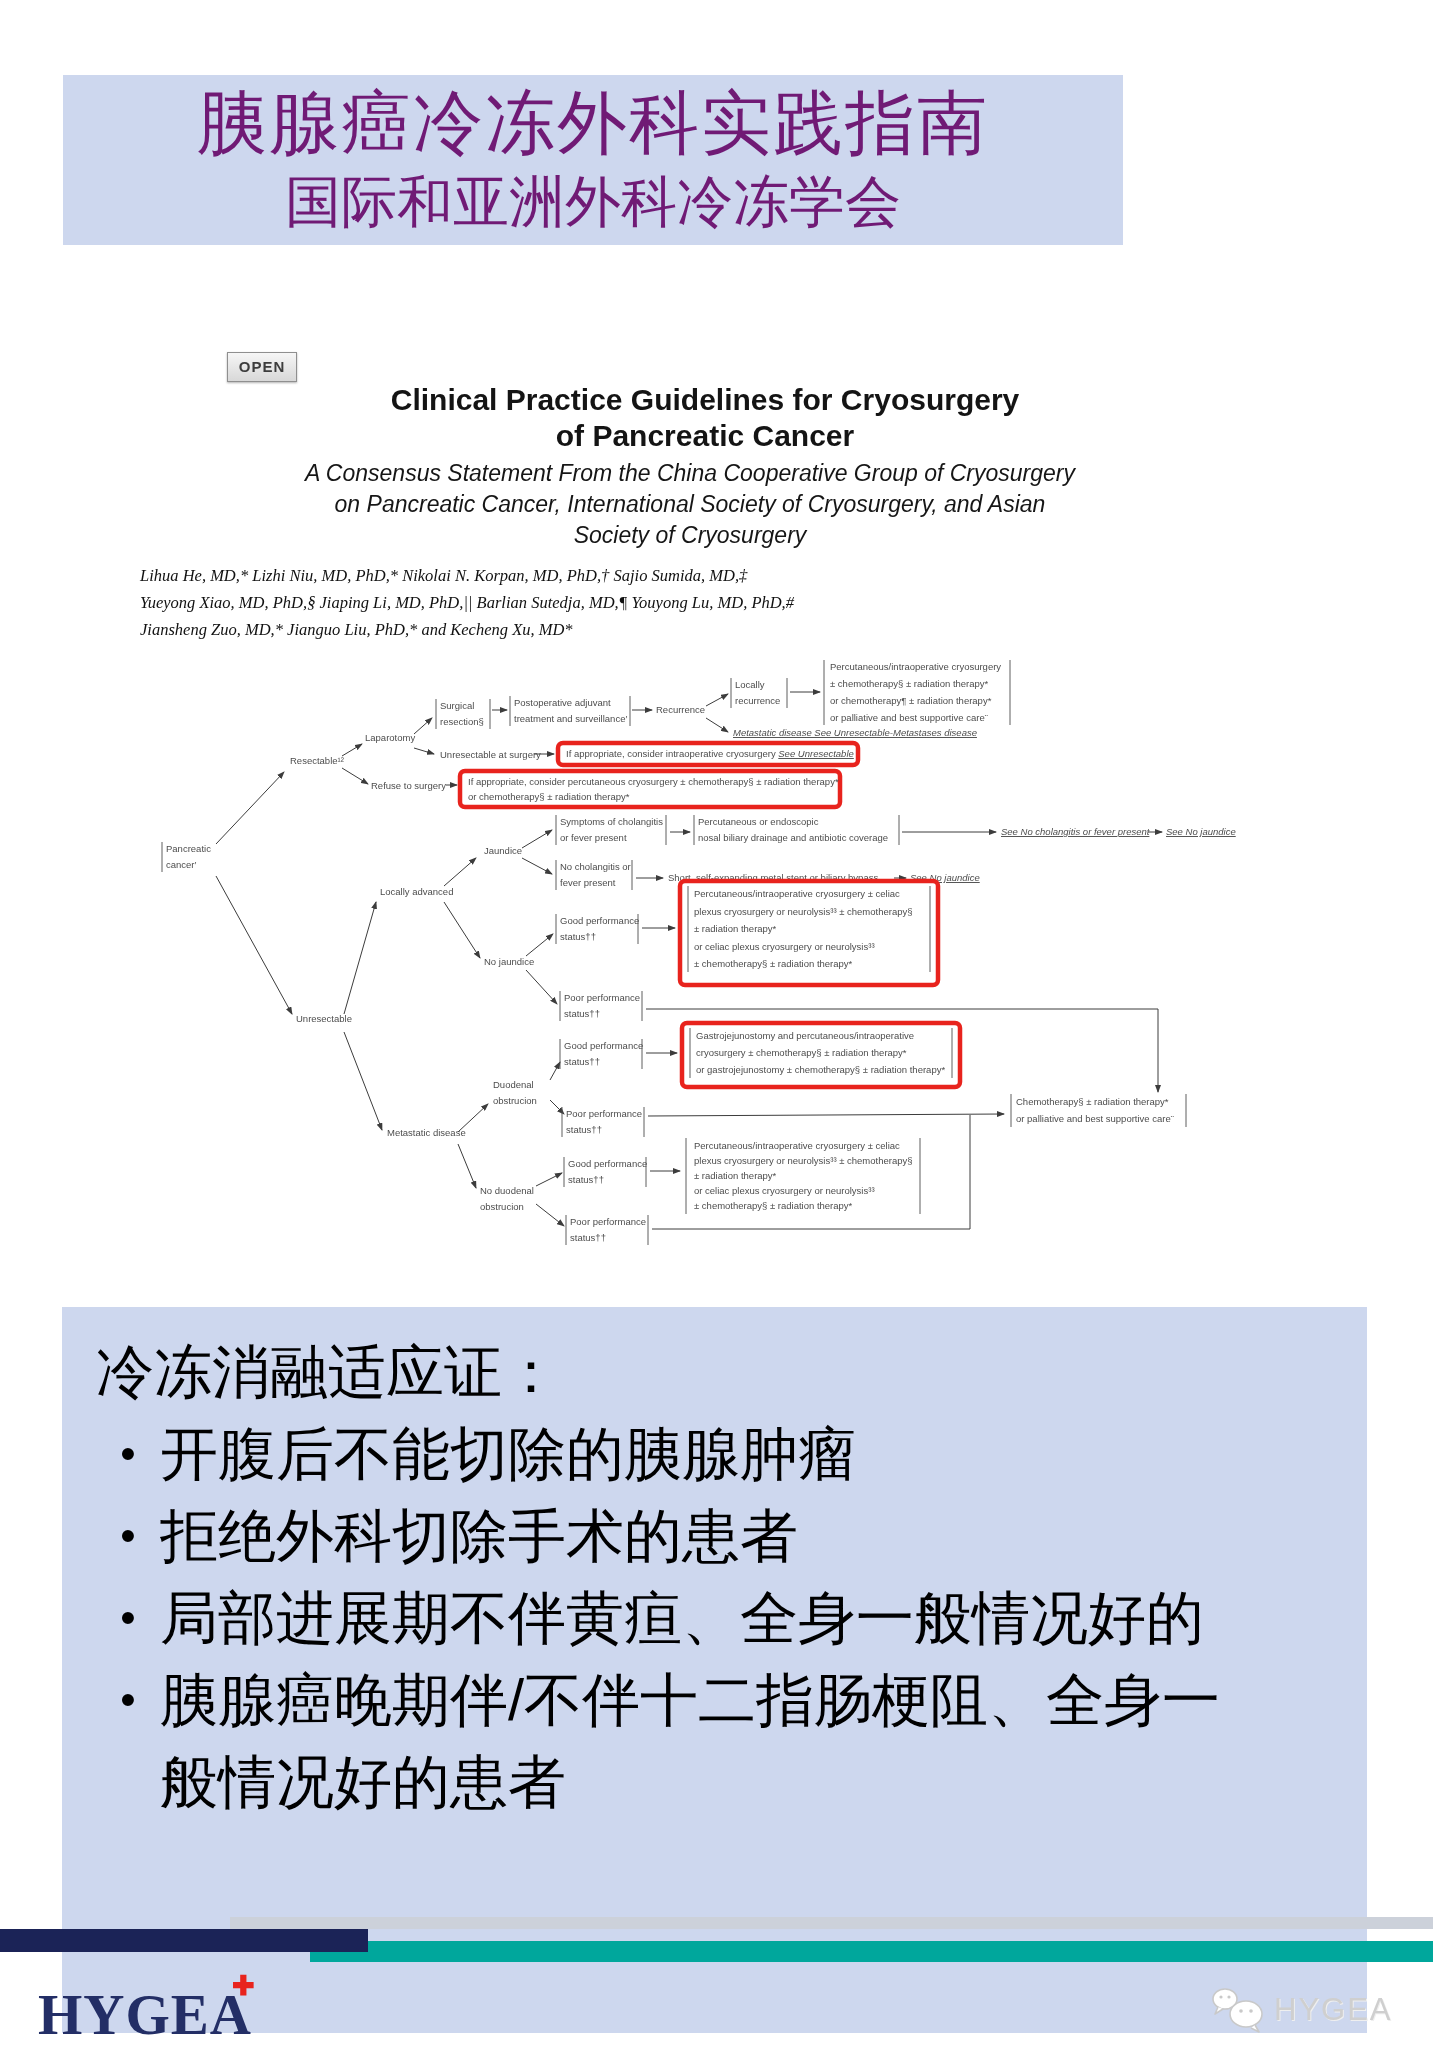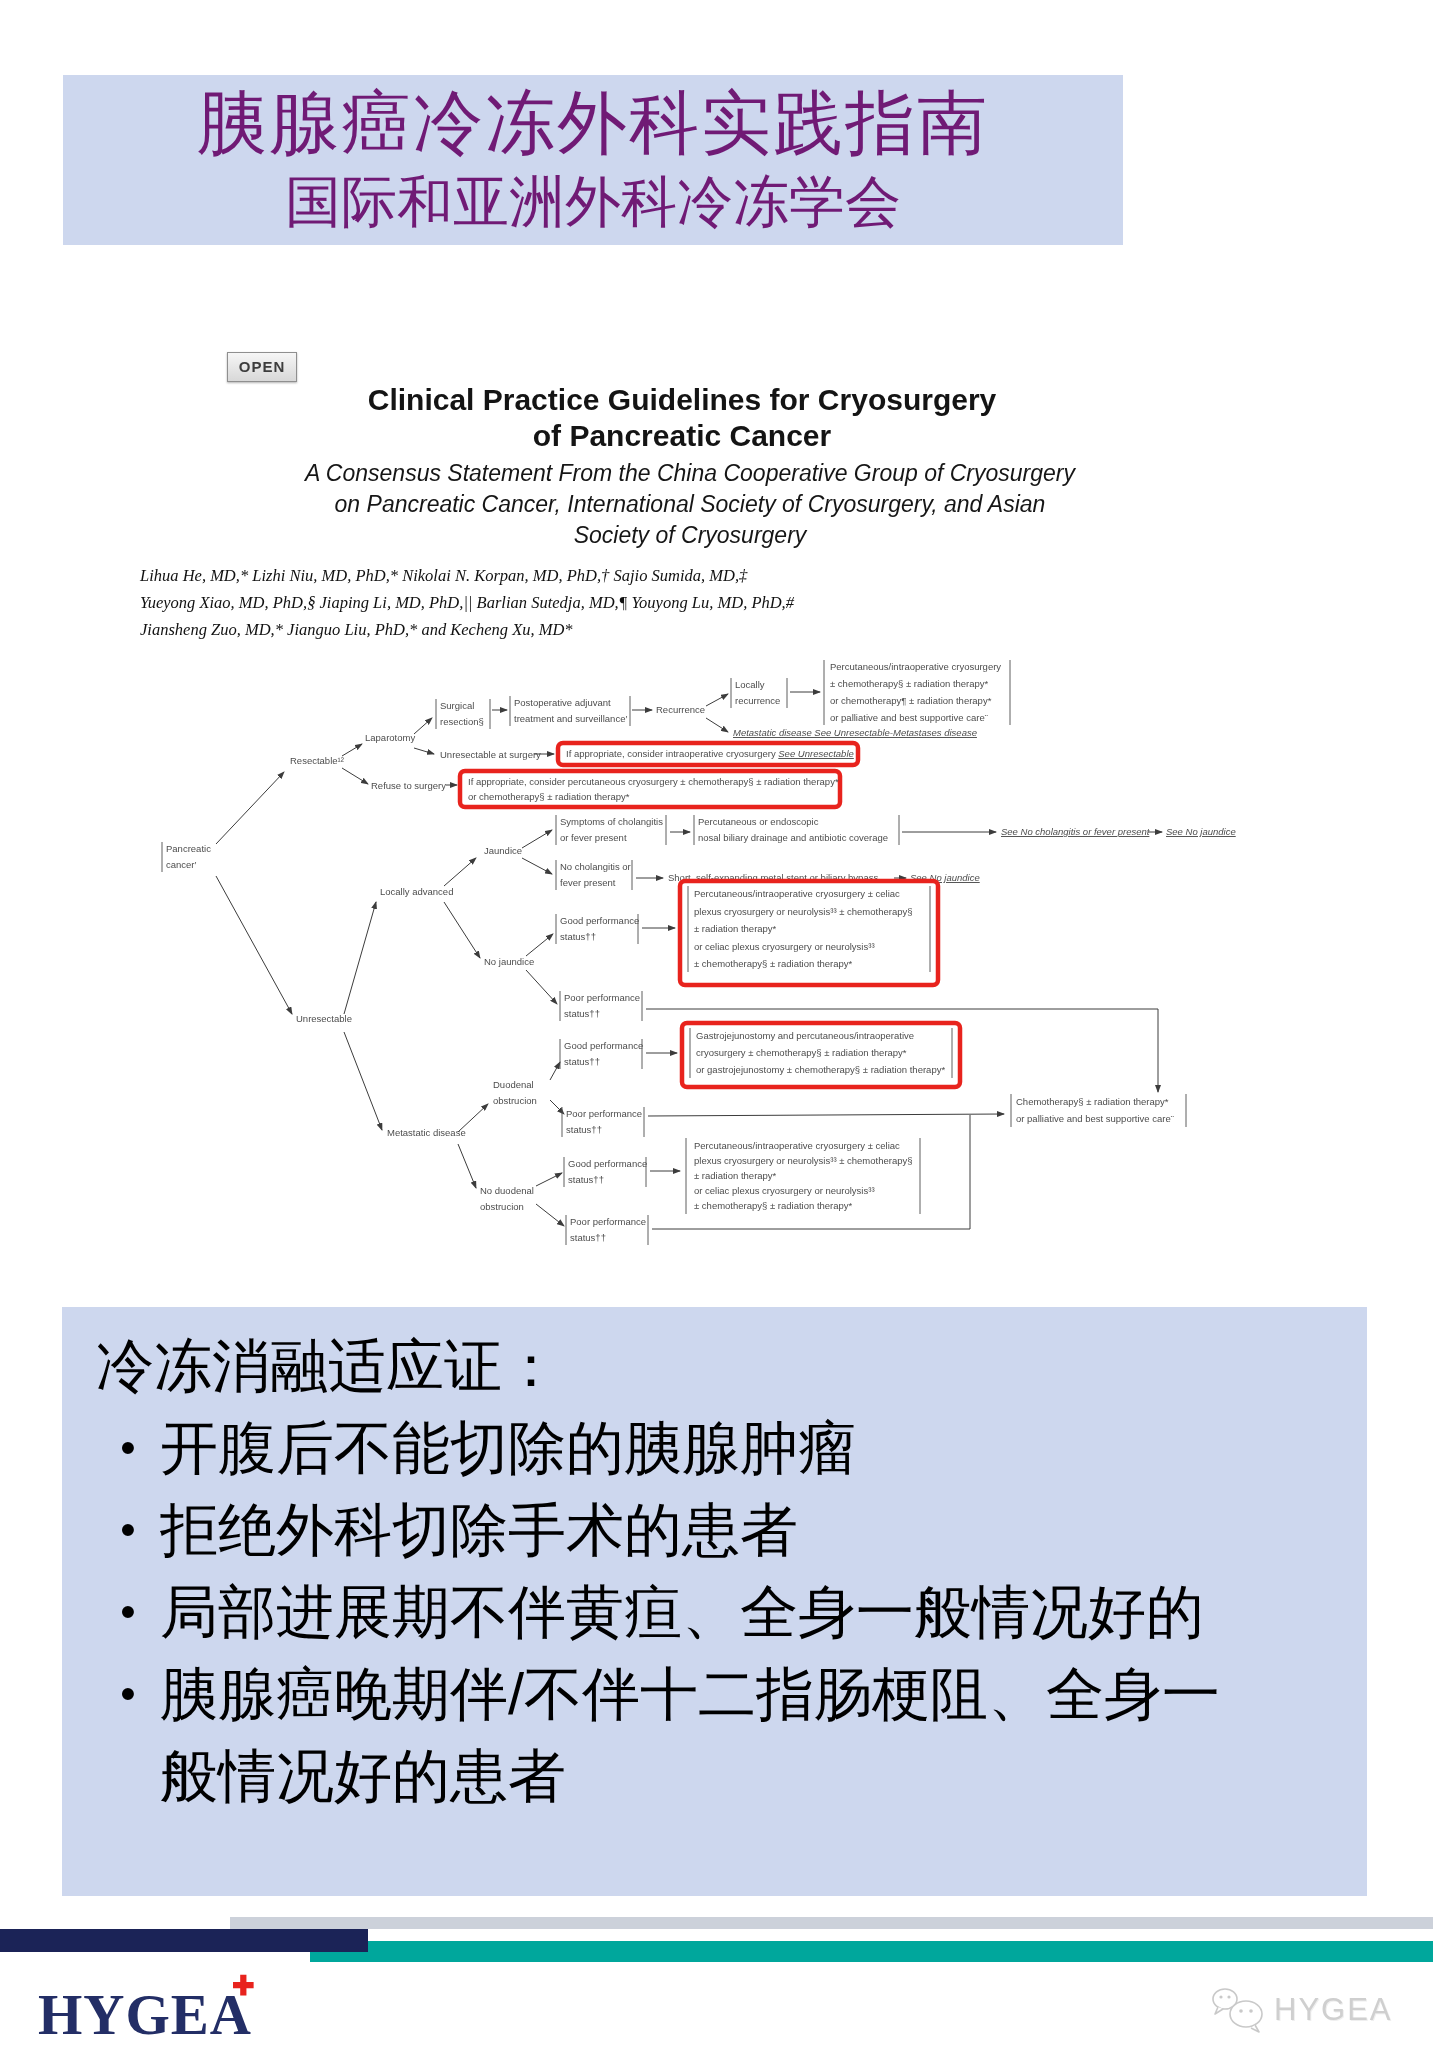--- a/index.html
+++ b/index.html
@@ -10,35 +10,35 @@
   #header{position:absolute;left:63px;top:75px;width:1060px;height:170px;
           background:var(--panel_bg);text-align:center;color:#701a75}
   .h-title{font-size:70px;line-height:88px;margin-top:4px;letter-spacing:2px}
   .h-sub{font-size:56px;line-height:70px}
 
   #open-badge{position:absolute;left:227px;top:352px;width:68px;height:28px;
       border:1px solid #8f8f8f;background:linear-gradient(#f6f6f6,#d8d8d8);
       color:#3d3d3d;font-weight:bold;font-size:15px;text-align:center;
       line-height:28px;letter-spacing:1px;box-shadow:0 1px 2px rgba(0,0,0,.3)}
 
-  .p-title{position:absolute;left:182px;width:1000px;text-align:center;
+  .p-title{position:absolute;left:205px;width:1000px;text-align:center;
            font-size:30px;font-weight:600;color:#141414}
   .t1{top:383px}.t2{top:419px}
   .p-sub{position:absolute;left:140px;width:1100px;text-align:center;
          font-size:23px;font-style:italic;font-weight:500;color:#161616}
   .s1{top:460px}.s2{top:491px}.s3{top:522px}
   .p-auth{position:absolute;left:140px;width:1100px;text-align:left;
           font-size:16.5px;font-style:italic;color:#111;
           font-family:"Liberation Serif",serif}
   .a1{top:566px}.a2{top:593px}.a3{top:620px}
 
   #flowchart{position:absolute;left:158px;top:652px;width:1130px;height:630px}
 
-  #indications{position:absolute;left:62px;top:1307px;width:1305px;height:589px;
-      background:var(--panel_bg);padding-top:18px;box-sizing:border-box;color:#000}
+  #indications{position:absolute;left:62px;top:1307px;width:1305px;height:726px;
+      background:var(--panel_bg);padding-top:24px;box-sizing:border-box;color:#000}
   .ind-row{display:flex;height:82px;line-height:82px;font-size:58px;white-space:nowrap}
   .ind-row .dot{width:64px;margin-left:34px;text-align:center;font-size:44px;flex:none}
   .ind-row .txt{flex:none}
   .ind-row.title .txt{margin-left:34px}
 
   #bar-gray{position:absolute;left:230px;top:1917px;width:1203px;height:12px;background:var(--bar_gray)}
   #bar-teal{position:absolute;left:310px;top:1941px;width:1123px;height:21px;background:var(--bar_teal)}
   #bar-navy{position:absolute;left:0;top:1929px;width:368px;height:23px;background:var(--bar_navy)}
 
   #logo{position:absolute;left:38px;top:1982px;font-family:"Liberation Serif",serif;

